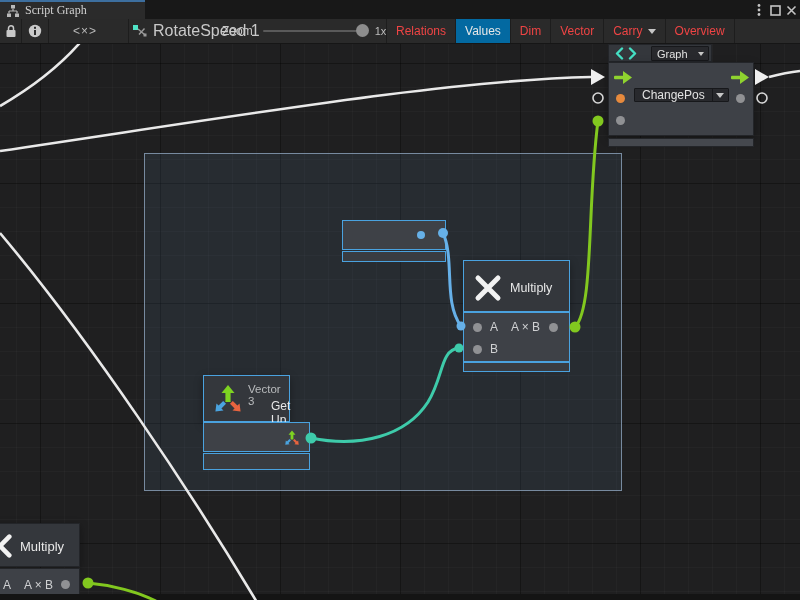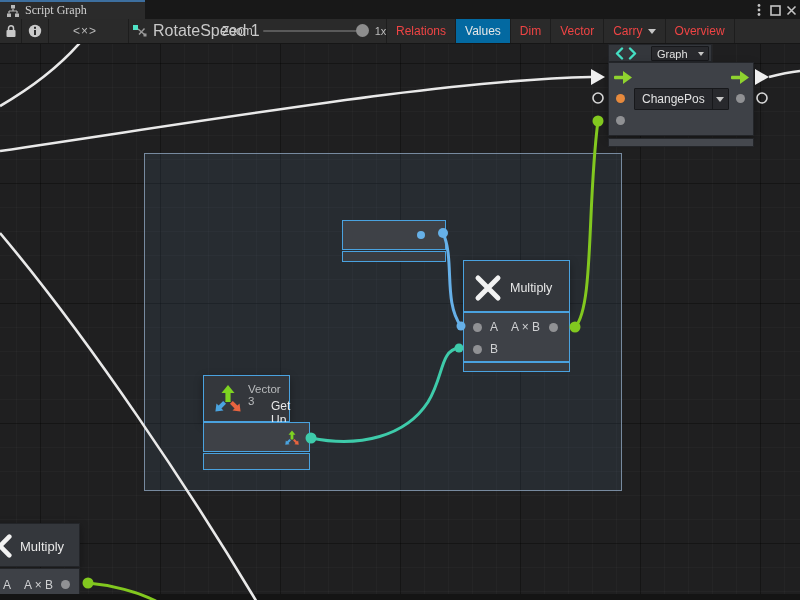--- a/index.html
+++ b/index.html
@@ -173,21 +173,21 @@
         <svg width="18" height="13" viewBox="0 0 18 13" style="position:absolute;left:5px;top:8px;">
           <rect x="0" y="4.7" width="10" height="3.6" rx="1" fill="#8fd32f"></rect>
             <polygon points="9,0 18,6.5 9,13" fill="#8fd32f"></polygon>
         </svg>
         <svg width="18" height="13" viewBox="0 0 18 13" style="position:absolute;left:122px;top:8px;">
           <rect x="0" y="4.7" width="10" height="3.6" rx="1" fill="#8fd32f"></rect>
             <polygon points="9,0 18,6.5 9,13" fill="#8fd32f"></polygon>
         </svg>
 
         <span class="dot" style="left:7px;top:31px;background:#e78a3d;"></span>
-        <div class="ddbox" style="left:25px;top:25px;width:95px;height:22px;">
+        <div class="ddbox" style="left:25px;top:25px;width:95px;height:14px;">
           <span class="ddtext">ChangePos</span>
           <span class="ddarrow">
               <span class="chev"></span>
             </span>
         </div>
         <span class="dot" style="left:127px;top:31px;"></span>
 
         <span class="dot" style="left:7px;top:53px;"></span>
       </div>
       <div class="npart nfooter" style="left:0;top:94px;width:146px;height:9px;background:#45484e;"></div>

